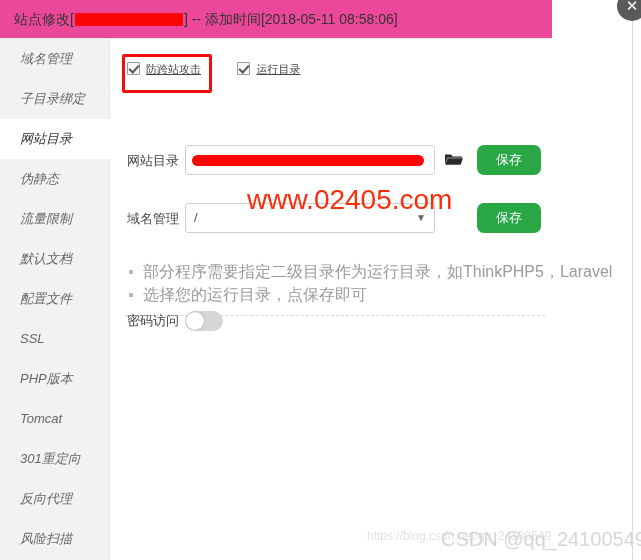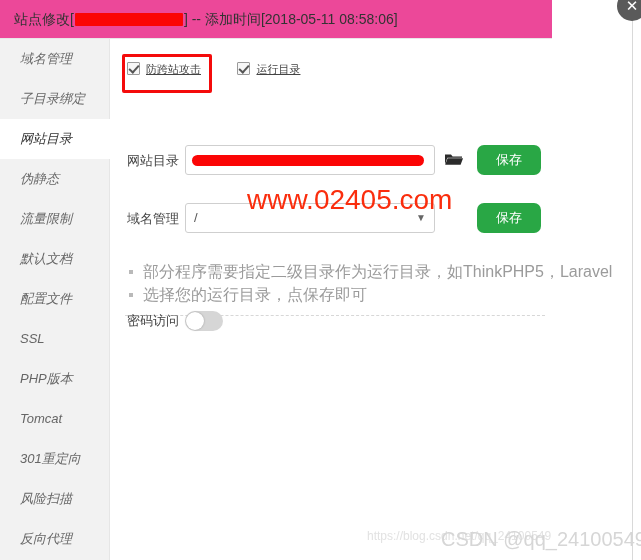--- a/index.html
+++ b/index.html
@@ -366,22 +366,22 @@
   <div class="side-item">子目录绑定</div>
   <div class="side-item active">网站目录</div>
   <div class="side-item">伪静态</div>
   <div class="side-item">流量限制</div>
   <div class="side-item">默认文档</div>
   <div class="side-item">配置文件</div>
   <div class="side-item">SSL</div>
   <div class="side-item">PHP版本</div>
   <div class="side-item">Tomcat</div>
   <div class="side-item">301重定向</div>
+  <div class="side-item">反向代理</div>
   <div class="side-item">风险扫描</div>
-  <div class="side-item">反向代理</div>
 </div>
 
 <div class="content">
 
   <div class="checkbox-row">
     <span class="cb-wrap">
       <span class="cbox checked"></span><span>防跨站攻击</span>
     </span>
     <span class="cb-wrap">
       <span class="cbox checked"></span><span>运行目录</span>

